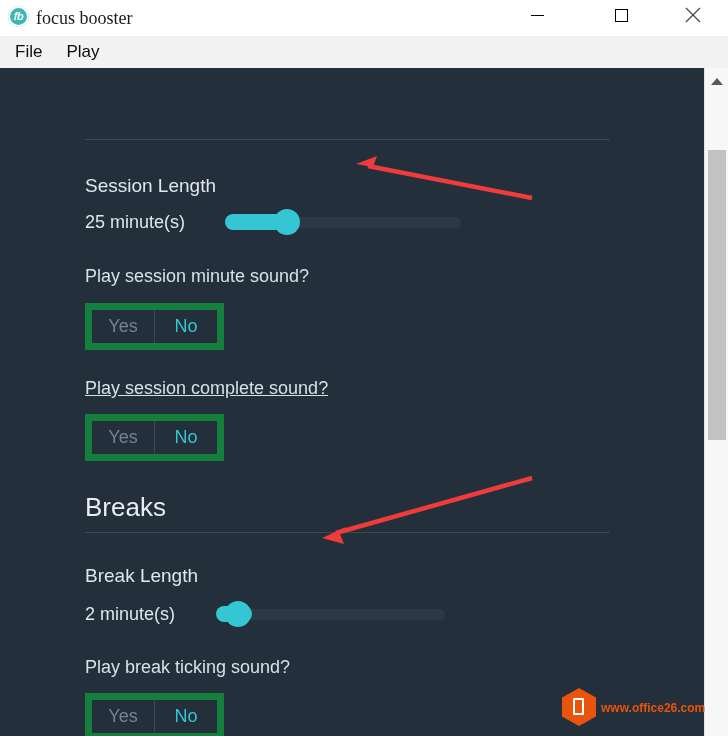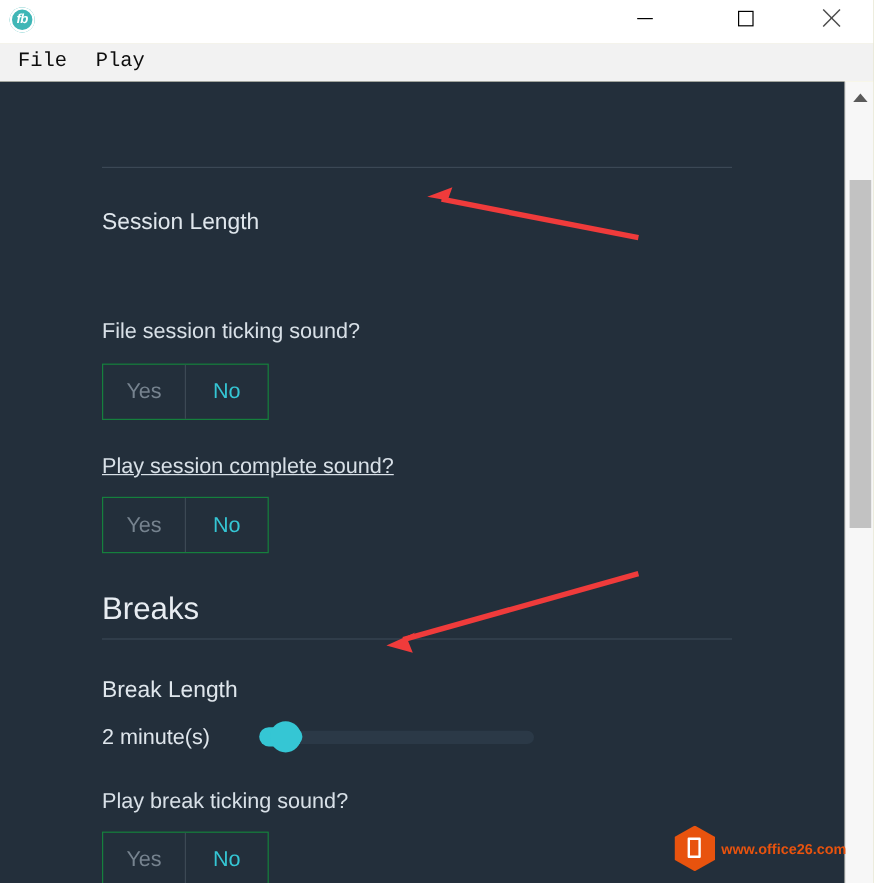--- a/index.html
+++ b/index.html
@@ -12,21 +12,21 @@
     height: 736px;
     overflow: hidden;
     font-family: "Liberation Sans", sans-serif;
     -webkit-font-smoothing: antialiased;
   }
 
   #app {
     position: relative;
     width: 728px;
     height: 736px;
-    background: #fef9c3;
+    background: #0f172a;
     overflow: hidden;
   }
 
   
   .titlebar {
     position: absolute;
     left: 0; top: 0;
     width: 728px;
     height: 36px;
     background: #ffffff;
@@ -91,21 +91,21 @@
     left: 0; top: 36px;
     width: 728px;
     height: 32px;
     background: #f2f2f2;
     display: flex;
     align-items: center;
   }
   .menu-item {
     font-size: 17px;
     color: #0d0d0d;
-    font-family: Liberation Mono, monospace;
+    font-family: Liberation Sans, sans-serif;
     padding: 0 9px;
     line-height: 32px;
     white-space: nowrap;
   }
   .menu-file { margin-left: 6px; }
   .menu-help { margin-left: 6px; }
 
   
   .content {
     position: absolute;
@@ -195,21 +195,21 @@
   .slider-break .slider-track { left: 131px; width: 229px; }
   .slider-break .slider-fill  { left: 131px; width: 36px; }
   .slider-break .slider-thumb { left: 140px; }
 
   
   .toggle {
     position: absolute;
     display: flex;
     width: 139px;
     height: 47px;
-    border: 1px solid #15803d;
+    border: 7px solid #15803d;
     box-sizing: border-box;
   }
   .toggle-opt {
     flex: 1;
     display: flex;
     align-items: center;
     justify-content: center;
     font-size: 18px;
     box-sizing: border-box;
   }
@@ -315,20 +315,21 @@
 </style>
 </head>
 <body>
 
 <div id="app">
 
   <div class="titlebar">
     <div class="app-icon">
       <span>fb</span>
     </div>
+    <div class="app-title">focus booster</div>
 
     <div class="win-btn win-min">
       <div class="glyph"></div>
     </div>
     <div class="win-btn win-max">
       <div class="glyph"></div>
     </div>
     <div class="win-btn win-close">
       <svg width="16" height="16" viewBox="0 0 16 16">
         <line x1="1" y1="1" x2="15" y2="15" stroke="#4a4a4a" stroke-width="1.2"></line>
@@ -341,22 +342,28 @@
     <div class="menu-item menu-file">File</div>
     <div class="menu-item menu-help">Play</div>
   </div>
 
   <div class="content">
 
     <div class="divider top"></div>
 
     <div class="field-label label-session-length">Session Length</div>
 
-
-    <div class="question q-session-tick">File session ticking sound?</div>
+    <div class="slider slider-session">
+      <div class="slider-value">25 minute(s)</div>
+      <div class="slider-track"></div>
+      <div class="slider-fill"></div>
+      <div class="slider-thumb"></div>
+    </div>
+
+    <div class="question q-session-tick">Play session minute sound?</div>
     <div class="toggle toggle-session-tick">
       <div class="toggle-opt inactive">Yes</div>
       <div class="toggle-opt active">No</div>
     </div>
 
     <div class="question q-session-complete">Play session complete sound?</div>
     <div class="toggle toggle-session-complete">
       <div class="toggle-opt inactive">Yes</div>
       <div class="toggle-opt active">No</div>
     </div>

